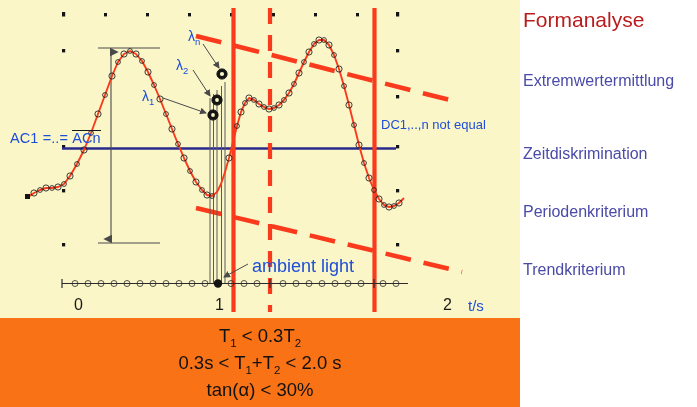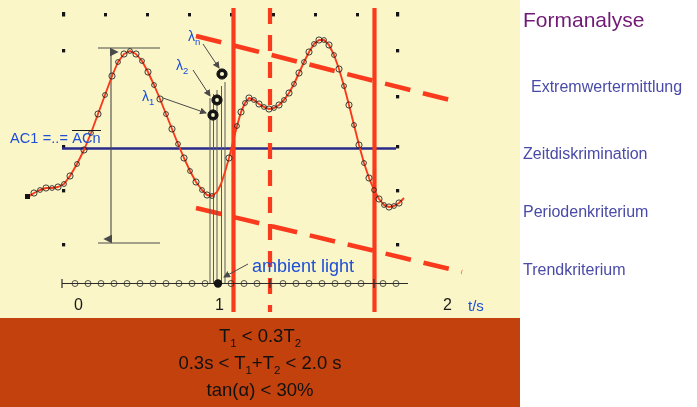--- a/index.html
+++ b/index.html
@@ -41,31 +41,31 @@
   .ax1{left:215px;top:296px;}
   .ax2{left:443px;top:296px;}
   .axunit{left:468px;top:297px;font-size:15px;}
 
   
   .side{position:absolute;left:520px;top:0;width:177px;height:318px;}
   .side-item{
     position:absolute;left:3px;white-space:nowrap;
     font-family:"Liberation Sans",sans-serif;
   }
-  .side-title{top:8px;font-size:21px;color:#701a75;font-weight:400;}
-  .si1{top:78px;margin-left:8px;}
+  .side-title{top:8px;font-size:21px;color:#b91c1c;font-weight:400;}
+  .si1{top:72px;}
   .si2{top:145px;}
   .si3{top:203px;}
   .si4{top:261px;}
   .si1,.si2,.si3,.si4{font-size:16px;color:#4a4aa8;}
 
   
   .formulas{
     position:absolute;left:0;top:318px;width:520px;height:89px;
-    background:#c2410c;color:#111;
+    background:#f97316;color:#111;
     display:flex;flex-direction:column;align-items:center;justify-content:flex-start;
     padding-top:6px;box-sizing:border-box;
   }
   .frow{font-size:18.5px;line-height:1.32;white-space:nowrap;font-family:"Liberation Sans",sans-serif;}
   .frow sub{font-size:11.5px;}
 </style>
 </head>
 <body>
 
 <div id="root">
@@ -263,20 +263,21 @@
           <line x1="270" y1="279" x2="270" y2="288" stroke="#2b2b2b" stroke-width="1.2"></line>
           <line x1="374" y1="279" x2="374" y2="288" stroke="#2b2b2b" stroke-width="1.2"></line>
         </g>
 
         <line x1="248" y1="264" x2="224" y2="277" stroke="#4a4a4a" stroke-width="1" marker-end="url(#ah-small)"></line>
       </svg>
     </div>
 
     <div class="lbl ac-label"><span>AC1 =..= </span><span class="ovl">ACn</span></div>
 
+    <div class="lbl dc-label">DC1,..,n not equal</div>
 
     <div class="lbl amb-label">ambient light</div>
 
     <div class="lbl lam lam-n"><span>λ</span><span class="sub">n</span></div>
 
     <div class="lbl lam lam-2"><span>λ</span><span class="sub">2</span></div>
 
     <div class="lbl lam lam-1"><span>λ</span><span class="sub">1</span></div>
 
     <div class="lbl axnum ax0">0</div>

